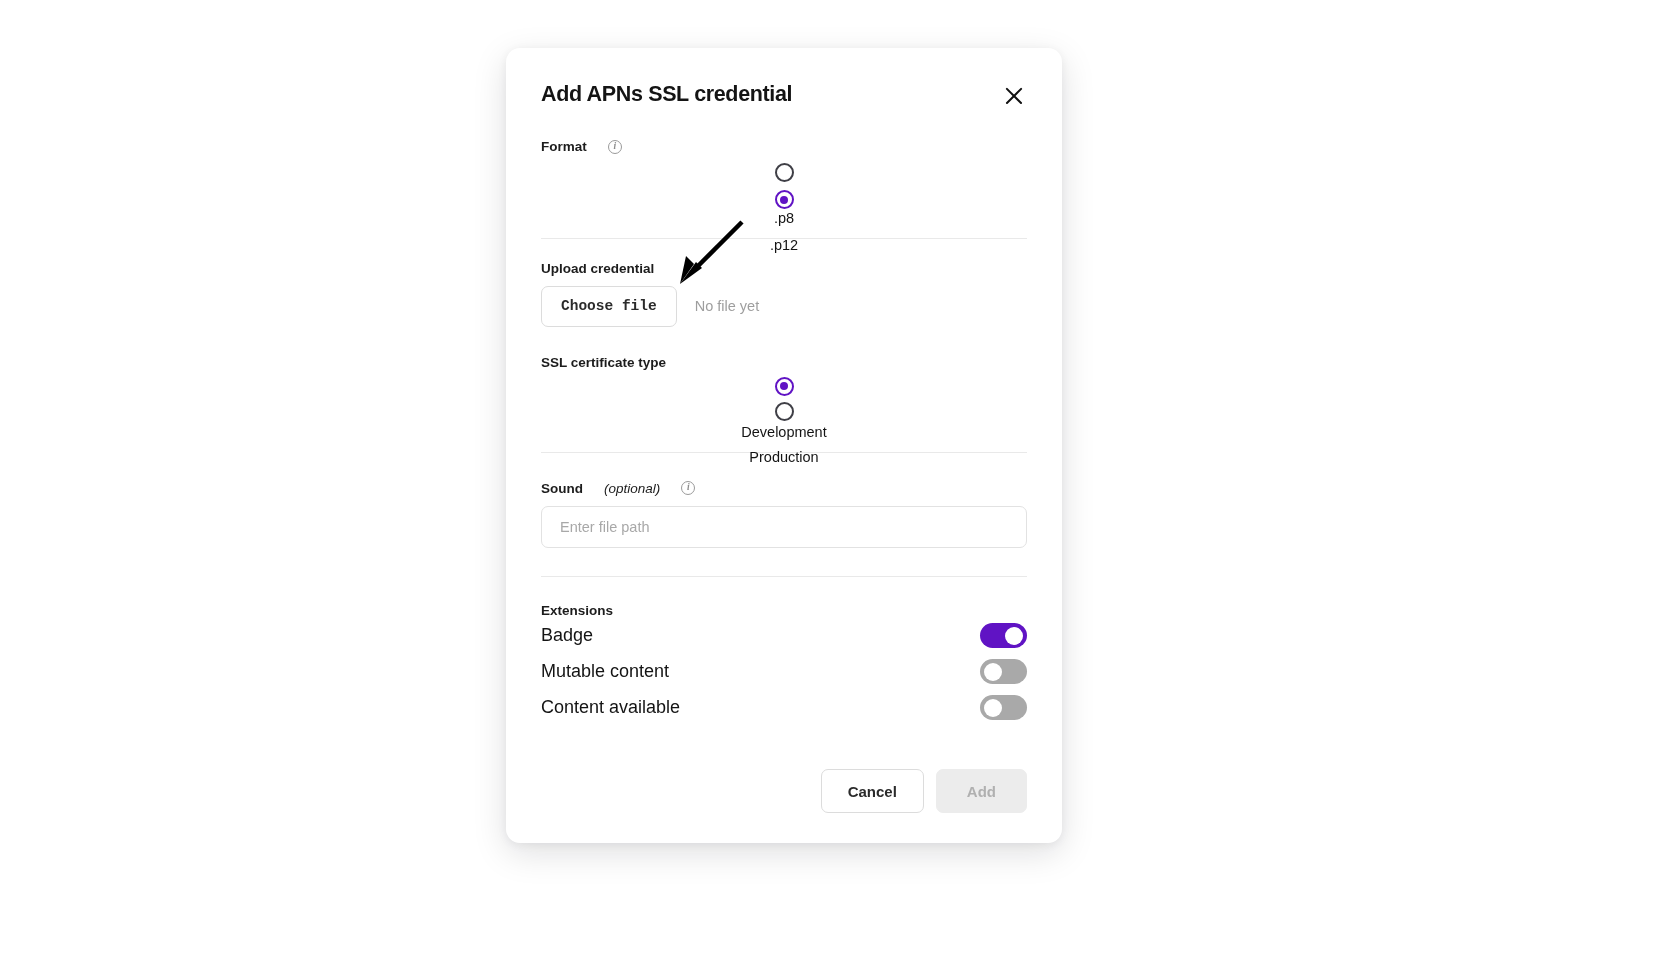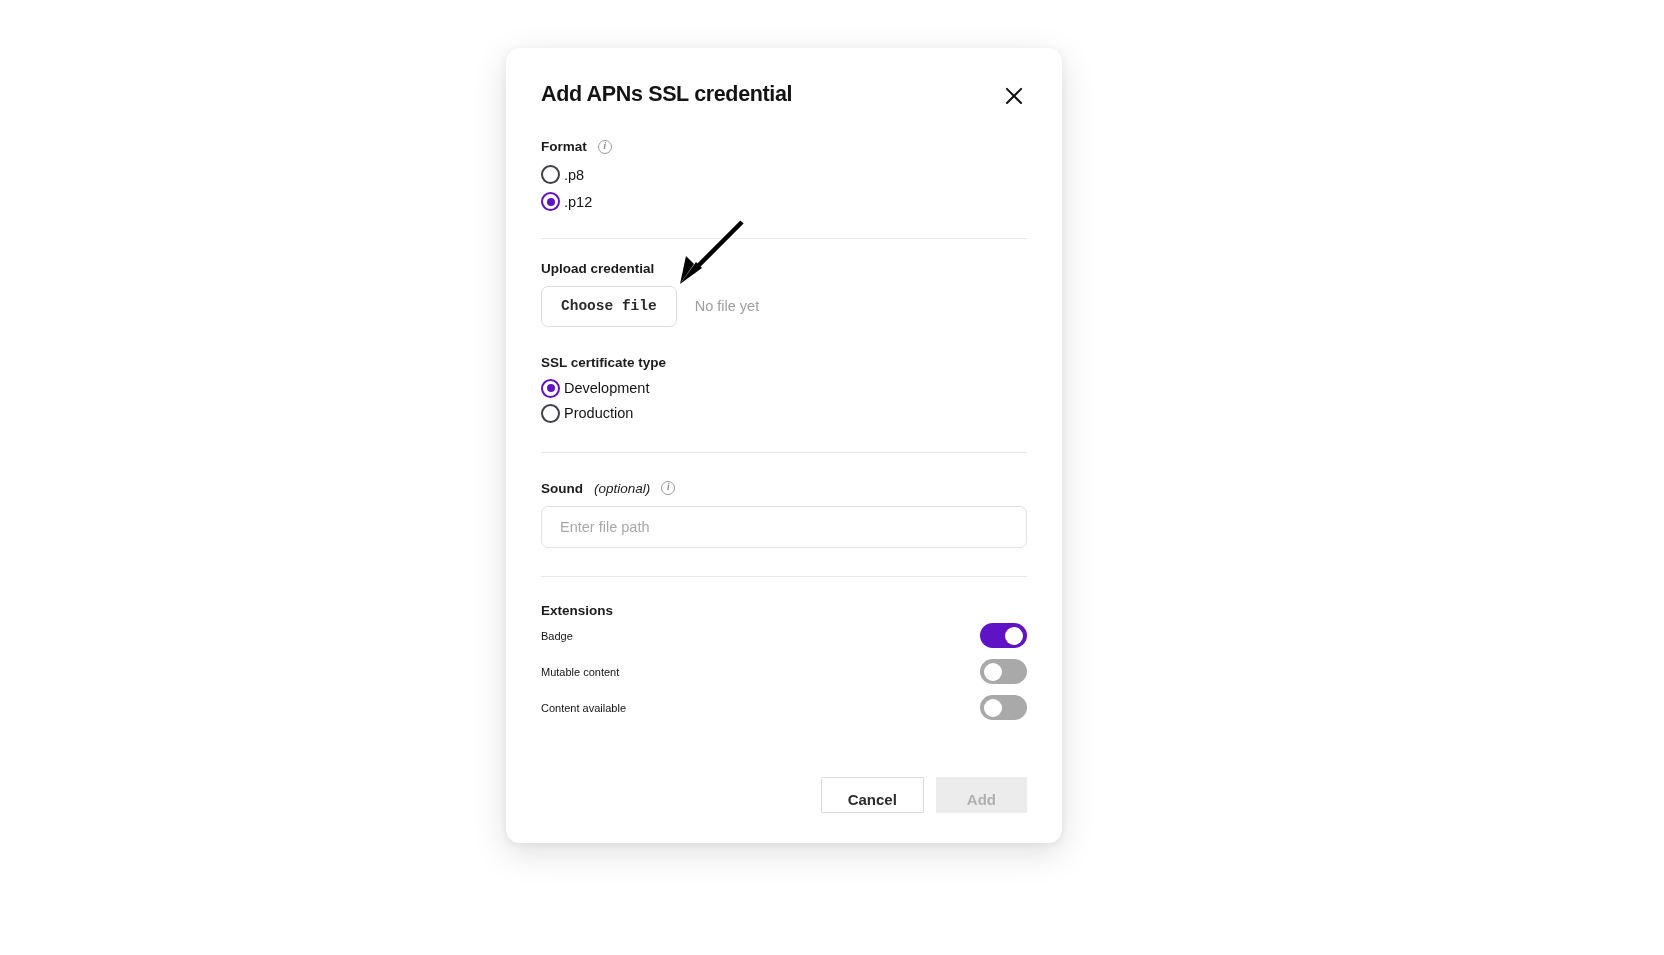--- a/index.html
+++ b/index.html
@@ -72,21 +72,21 @@
   .close-btn:before { transform: rotate(45deg); }
   .close-btn:after  { transform: rotate(-45deg); }
 
   
   .field-label {
     font-size: 13.5px;
     font-weight: bold;
     color: #1c1c1c;
     display: flex;
     align-items: center;
-    gap: 11px;
+    gap: 21px;
   }
   .label-optional {
     font-weight: normal;
     color: #1c1c1c;
     font-size: 13.5px;
     font-style: italic;
   }
   .info-icon {
     width: 14px;
     height: 14px;
@@ -106,23 +106,24 @@
   .divider {
     height: 1px;
     background: #e9e9e9;
     width: 100%;
   }
 
   
   .radio-row {
     display: flex;
     align-items: center;
-    gap: 4px;
+    gap: 28px;
     height: 23px;
     cursor: pointer;
+    flex-direction: column;
   }
   .radio {
     width: 19px;
     height: 19px;
     border-radius: 50%;
     box-sizing: border-box;
     border: 2.3px solid #3f3f46;
     display: flex;
     align-items: center;
     justify-content: center;
@@ -203,21 +204,21 @@
     font-weight: bold;
     color: #1c1c1c;
   }
   .toggle-row {
     display: flex;
     align-items: center;
     justify-content: space-between;
     height: 36px;
   }
   .toggle-label {
-    font-size: 11px;
+    font-size: 18px;
     color: #141414;
   }
   .toggle {
     width: 47px;
     height: 25px;
     border-radius: 13px;
     background: #a9a9a9;
     position: relative;
     cursor: pointer;
     flex: 0 0 auto;
@@ -241,23 +242,23 @@
     right: 35px;
     bottom: 30px;
     display: flex;
     justify-content: flex-end;
     gap: 12px;
   }
   .btn {
     font-family: "Liberation Sans", sans-serif;
     font-size: 15px;
     font-weight: bold;
-    border-radius: 1px;
+    border-radius: 7px;
     padding: 0 26px;
-    height: 36px;
+    height: 44px;
     line-height: 44px;
     cursor: pointer;
     box-sizing: border-box;
   }
   .btn-cancel {
     background: #ffffff;
     border: 1px solid #dcdcdc;
     color: #2b2b2b;
   }
   .btn-add {

